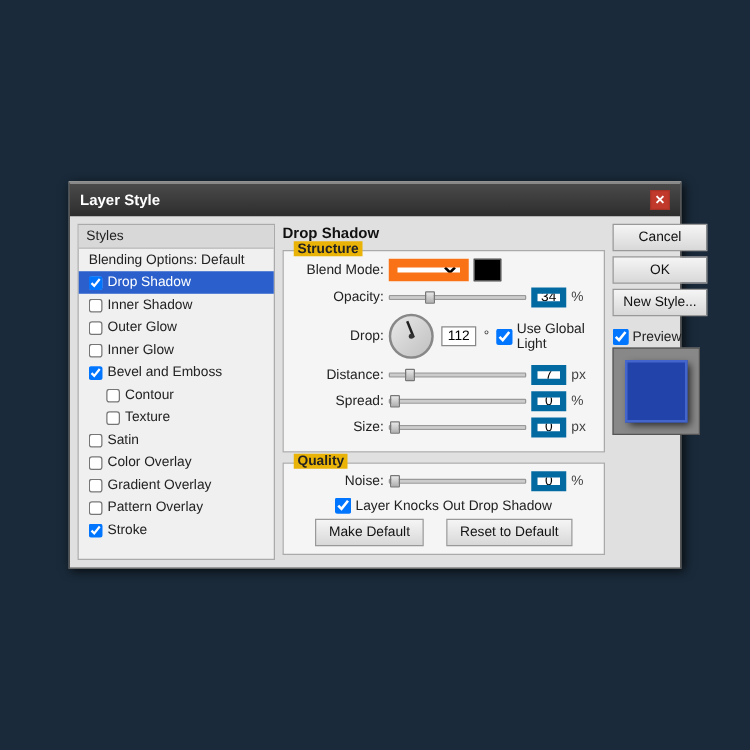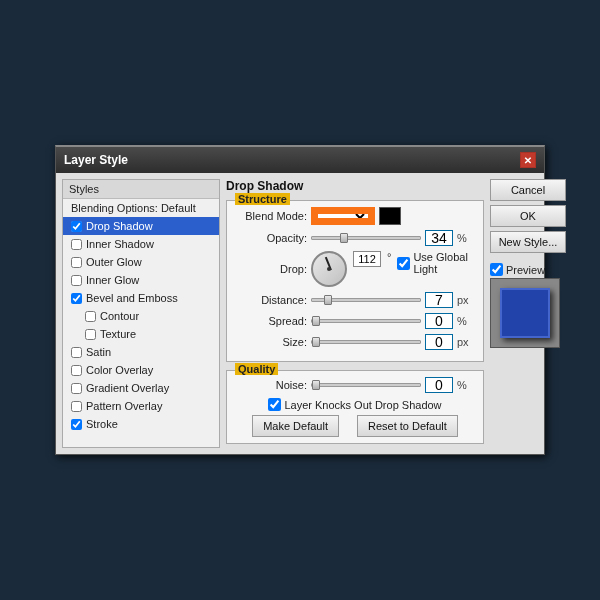--- a/index.html
+++ b/index.html
@@ -142,24 +142,24 @@
       width: 8px;
       height: 10px;
       background: linear-gradient(to bottom, #e8e8e8, #b0b0b0);
       border: 1px solid #777;
       border-radius: 1px;
       cursor: pointer;
     }
     .value-box {
       width: 28px;
       height: 16px;
-      border: 1px solid #0369a1;
+      border: 5px solid #0369a1;
       background: white;
       text-align: center;
-      font-size: 14px;
+      font-size: 11px;
       color: #000;
       padding: 0 1px;
     }
     .unit-label {
       font-size: 11px;
       color: #444;
       width: 18px;
     }
     .blend-mode-select {
       height: 18px;
@@ -173,21 +173,21 @@
     .color-swatch {
       width: 22px;
       height: 18px;
       background: #000;
       border: 1px solid #555;
       cursor: pointer;
     }
     
     .angle-container {
       display: flex;
-      align-items: flex-start;
+      align-items: center;
       gap: 6px;
     }
     .dial {
       width: 36px;
       height: 36px;
       border-radius: 50%;
       background: linear-gradient(135deg, #e8e8e8, #c0c0c0);
       border: 2px solid #888;
       position: relative;
       flex-shrink: 0;

